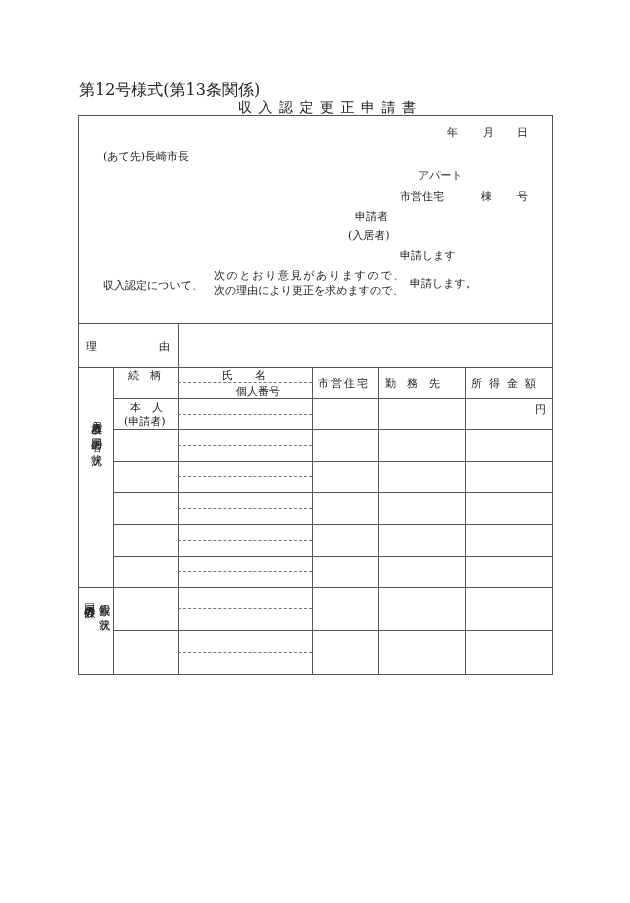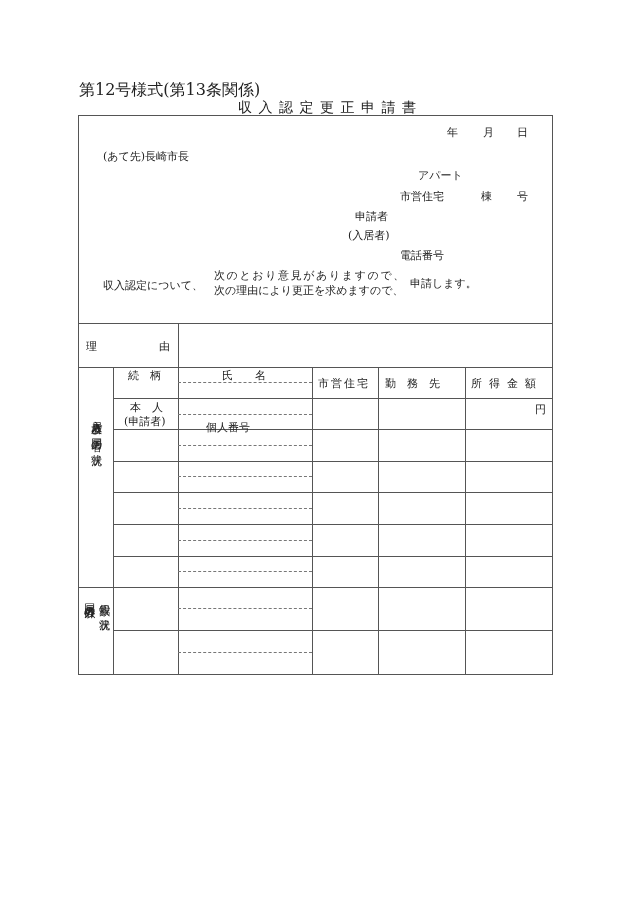--- a/index.html
+++ b/index.html
@@ -22,21 +22,21 @@
 <div class="abs" style="left:447px;top:125px;">年</div>
 <div class="abs" style="left:483px;top:125px;">月</div>
 <div class="abs" style="left:517px;top:125px;">日</div>
 <div class="abs" style="left:103px;top:149px;">(あて先)長崎市長</div>
 <div class="abs" style="left:404px;top:168px;margin-left:14px;">アパート</div>
 <div class="abs" style="left:400px;top:189px;text-align:center;">市営住宅</div>
 <div class="abs" style="left:481px;top:189px;">棟</div>
 <div class="abs" style="left:517px;top:189px;">号</div>
 <div class="abs" style="left:355px;top:209px;">申請者</div>
 <div class="abs" style="left:348px;top:228px;">(入居者)</div>
-<div class="abs" style="left:400px;top:248px;">電話番号</div>
+<div class="abs" style="left:400px;top:248px;">申請します</div>
 <div class="abs" style="left:103px;top:278px;">収入認定について、</div>
 <div class="abs" style="left:214px;top:268px;letter-spacing:1.6px;font-family:Liberation Mono, monospace;">次のとおり意見がありますので、</div>
 <div class="abs" style="left:214px;top:283px;">次の理由により更正を求めますので、</div>
 <div class="abs" style="left:410px;top:276px;">申請します。</div>
 
 <div class="hl" style="left:78px;top:323px;width:475px;"></div>
 <div class="vl" style="left:178px;top:323px;height:44px;"></div>
 <div class="abs" style="left:86px;top:339px;">理</div>
 <div class="abs" style="left:159px;top:339px;">由</div>
 <div class="abs" style="left:180px;top:325px;width:371px;height:40px;"></div>
@@ -63,21 +63,21 @@
 <div class="dl" style="left:178px;top:445px;width:134px;"></div>
 <div class="dl" style="left:178px;top:476px;width:134px;"></div>
 <div class="dl" style="left:178px;top:508px;width:134px;"></div>
 <div class="dl" style="left:178px;top:540px;width:134px;"></div>
 <div class="dl" style="left:178px;top:571px;width:134px;"></div>
 <div class="dl" style="left:178px;top:608px;width:134px;"></div>
 <div class="dl" style="left:178px;top:652px;width:134px;"></div>
 
 <div class="abs" style="left:128px;top:368px;">続　柄</div>
 <div class="abs" style="left:222px;top:368px;">氏　　名</div>
-<div class="abs" style="left:206px;top:384px;margin-top:36px;">個人番号</div>
+<div class="abs" style="left:236px;top:384px;">個人番号</div>
 <div class="abs" style="left:318px;top:376px;letter-spacing:2px;">市営住宅</div>
 <div class="abs" style="left:385px;top:376px;">勤　務　先</div>
 <div class="abs" style="left:471px;top:376px;letter-spacing:7px;">所得金額</div>
 
 <div class="abs vert" style="left:89px;top:412px;font-size:11px;">入居者及び同居者の状況</div>
 <div class="abs" style="left:130px;top:400px;">本　人</div>
 <div class="abs" style="left:124px;top:414px;">(申請者)</div>
 <div class="abs" style="left:535px;top:402px;">円</div>
 
 <div class="abs vert" style="left:97px;top:595px;font-size:11px;">親族の状況</div>

